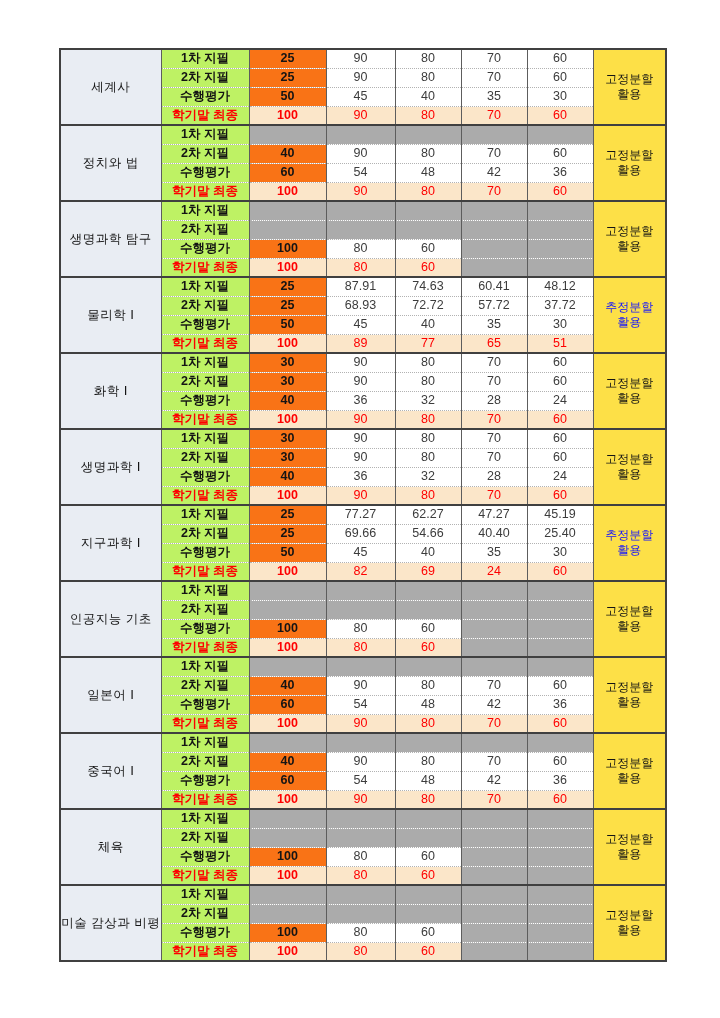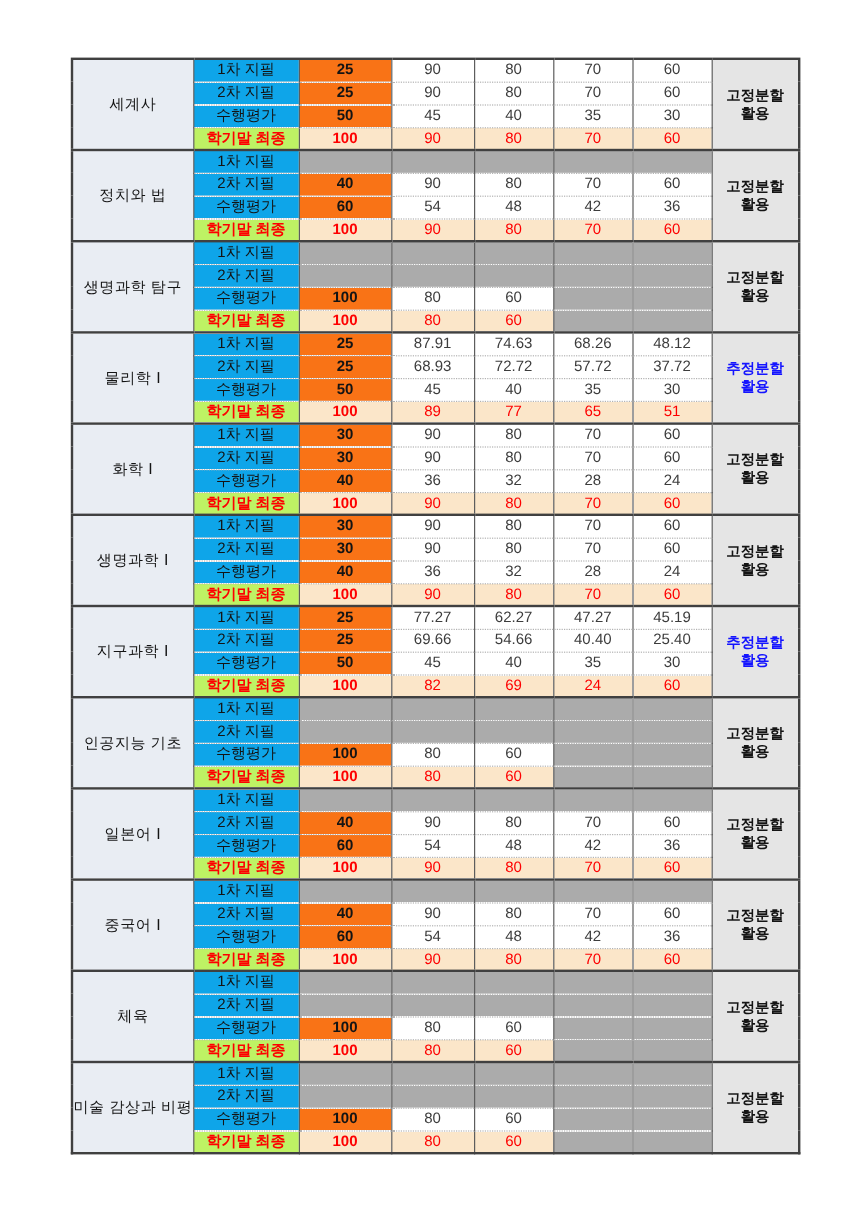--- a/index.html
+++ b/index.html
@@ -31,37 +31,37 @@
     white-space: nowrap;
   }
   tr.section-start td { border-top: 2px solid #404040; }
   .subject-cell {
     background: #e9edf3;
     font-weight: normal;
     color: #141414;
     letter-spacing: 0.5px;
   }
   .label {
-    background: #0ea5e9;
-    font-weight: normal;
+    background: #bef264;
+    font-weight: bold;
     color: #141414;
   }
   .ratio {
     background: #f97316;
     font-weight: bold;
     color: #141414;
   }
   .value { background: #ffffff; color: #3c3c3c; }
   .empty { background: #ababab; }
   .final-label { background: #bef264; color: #fe0000; font-weight: bold; }
   .final-ratio { background: #fbe6c9; color: #fe0000; font-weight: bold; }
   .final-value { background: #fbe6c9; color: #fe0000; }
   .annotation {
-    background: #e5e5e5;
-    font-weight: bold;
+    background: #fde047;
+    font-weight: normal;
     color: #141414;
     white-space: normal;
     line-height: 15px;
     padding: 0 8px;
     font-size: 12px;
   }
   .annotation.blue { color: #1414ff; }
 </style>
 </head>
 <body>
@@ -180,21 +180,21 @@
           <td class="final-value">60</td>
           <td class="empty"></td>
           <td class="empty"></td>
         </tr>
         <tr class="section-start">
           <td class="subject-cell" rowspan="4">물리학 Ⅰ</td>
           <td class="label">1차 지필</td>
           <td class="ratio">25</td>
           <td class="value">87.91</td>
           <td class="value">74.63</td>
-          <td class="value">68.26</td>
+          <td class="value">60.41</td>
           <td class="value">48.12</td>
           <td class="annotation blue" rowspan="4">추정분할 활용</td>
         </tr>
         <tr>
           <td class="label">2차 지필</td>
           <td class="ratio">25</td>
           <td class="value">68.93</td>
           <td class="value">72.72</td>
           <td class="value">57.72</td>
           <td class="value">37.72</td>

